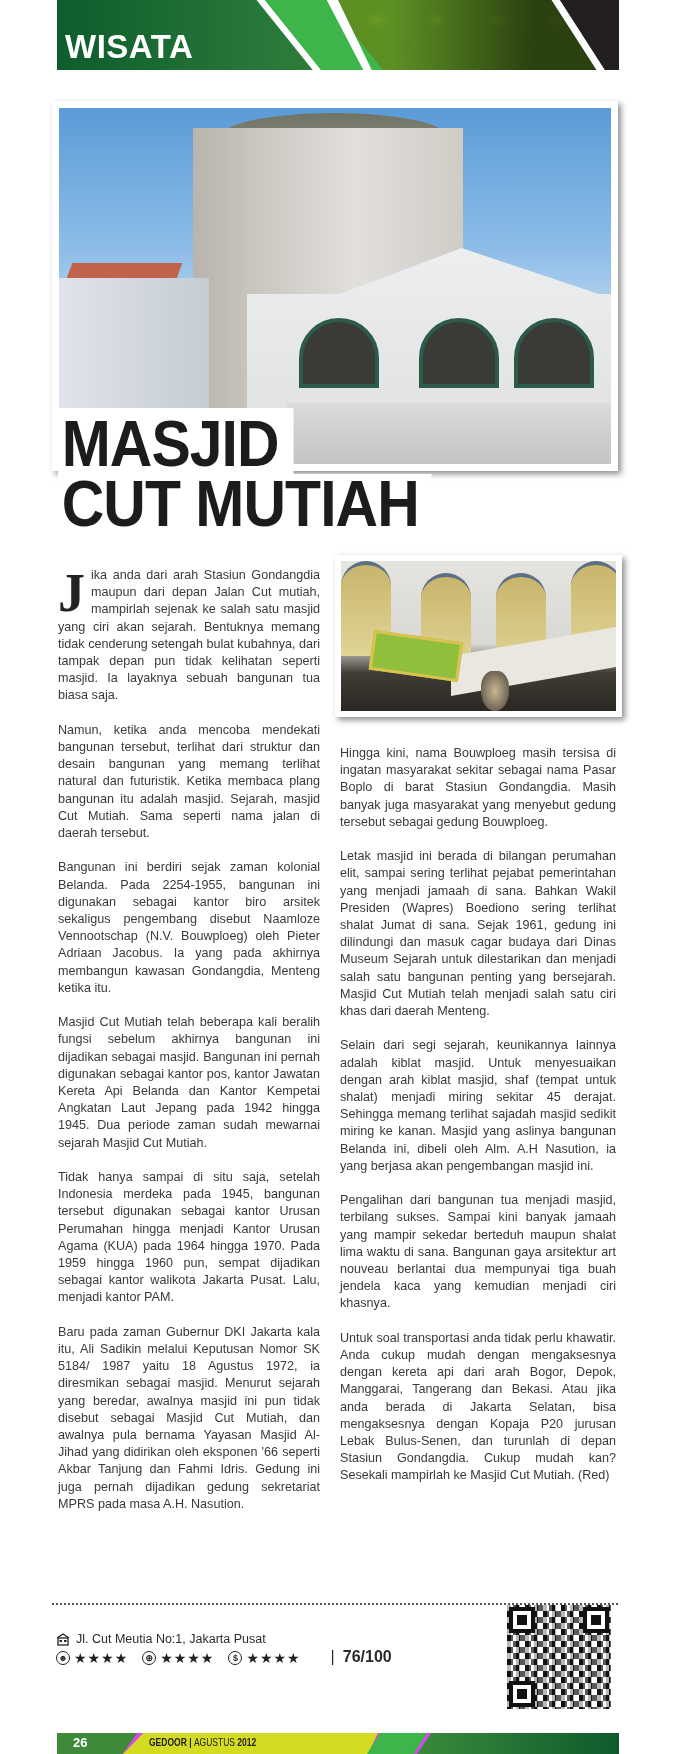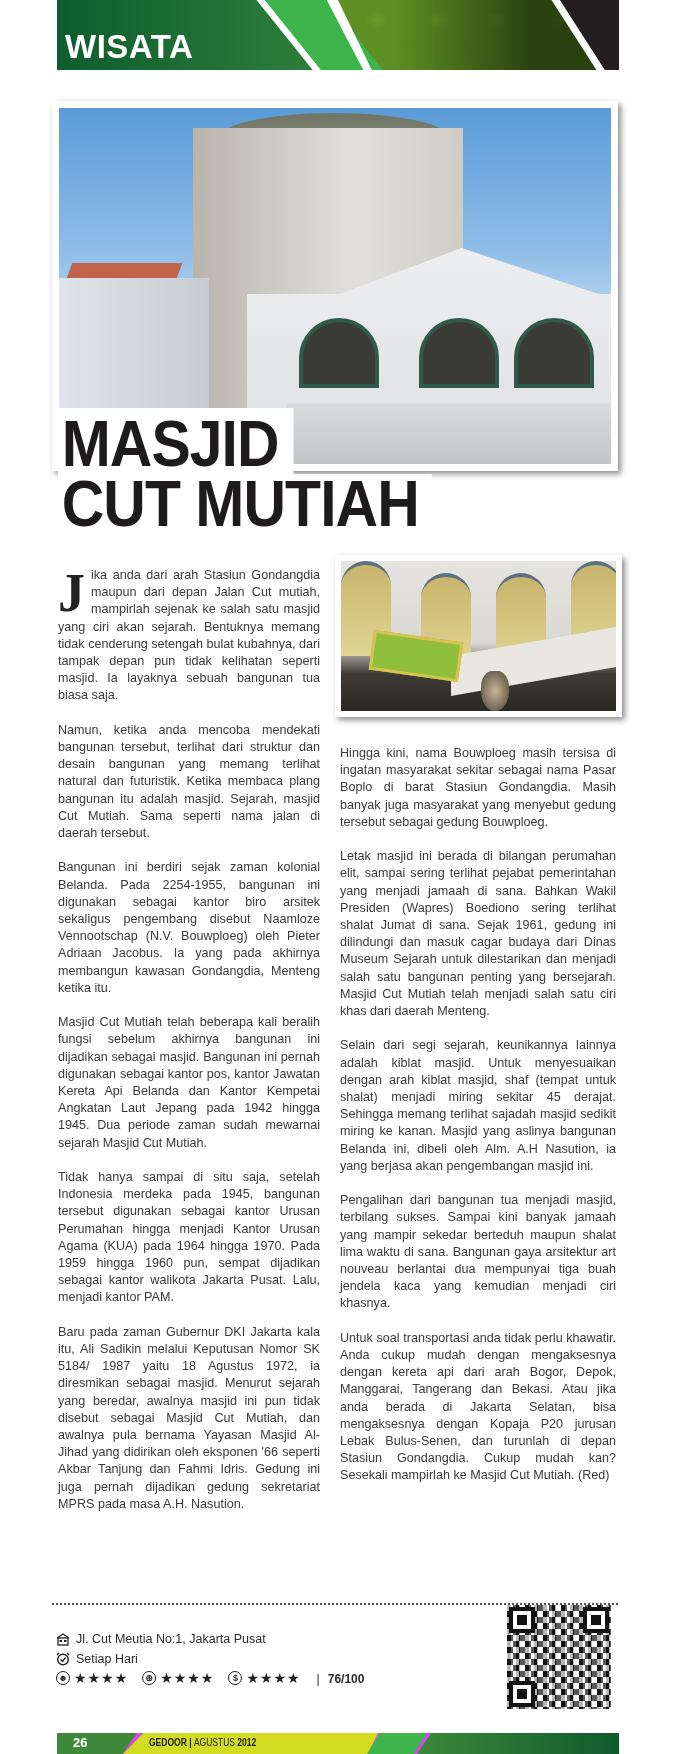--- a/index.html
+++ b/index.html
@@ -100,21 +100,21 @@
 
   
   .dotline { position: absolute; left: 52px; top: 1603px; width: 566px; border-top: 2px dotted #555; }
   .info { position: absolute; left: 56px; top: 1626px; font-size: 12.5px; color: #2a2a2a; font-family: "Liberation Sans", sans-serif; }
   .info .row { display: flex; align-items: flex-end; height: 20px; }
   .info .ic { width: 14px; height: 14px; margin-right: 6px; display: inline-flex; align-items: center; justify-content: center; }
   .ratings { display: flex; align-items: center; gap: 14px; }
   .rating { display: flex; align-items: center; }
   .rating .circle { width: 14px; height: 14px; border: 1.8px solid #222; border-radius: 50%; font-size: 9px; font-weight: bold; display: inline-flex; align-items: center; justify-content: center; margin-right: 4px; }
   .stars { font-size: 14px; letter-spacing: 1px; color: #222; }
-  .score { font-weight: bold; font-size: 12px; margin-left: 2px; }
+  .score { font-weight: bold; font-size: 16px; margin-left: 16px; }
   .score .bar { font-weight: normal; margin-right: 8px; }
 
   .qr {
     position: absolute; left: 507px; top: 1605px; width: 104px; height: 104px;
     background:
       repeating-linear-gradient(90deg, #111 0 4px, transparent 4px 9px),
       repeating-linear-gradient(0deg, #fff 0 3px, transparent 3px 7px);
     background-color: #fff;
   }
   .qr::before { content:""; position:absolute; inset: 0;
@@ -205,30 +205,20 @@
     <span class="ic">
       <svg width="14" height="13" viewBox="0 0 14 13">
           <path d="M1 5 L7 1 L13 5" fill="none" stroke="#222" stroke-width="1.4"></path>
           <rect x="2" y="5" width="10" height="7" fill="none" stroke="#222" stroke-width="1.3"></rect>
           <rect x="3.5" y="7" width="2.5" height="2" fill="#222"></rect>
           <rect x="8" y="7" width="2.5" height="2" fill="#222"></rect>
         </svg>
     </span>
     <span>Jl. Cut Meutia No:1, Jakarta Pusat</span>
   </div>
-  <div class="row">
-    <span class="ic">
-      <svg width="14" height="14" viewBox="0 0 14 14">
-          <circle cx="7" cy="7.5" r="5.3" fill="none" stroke="#222" stroke-width="1.4"></circle>
-          <path d="M4.5 7.5 L6.5 9.5 L9.5 5.5" fill="none" stroke="#222" stroke-width="1.3"></path>
-          <path d="M1 3 L3 1 M13 3 L11 1" stroke="#222" stroke-width="1.4"></path>
-        </svg>
-    </span>
-    <span>Setiap Hari</span>
-  </div>
   <div class="row ratings">
     <div class="rating">
       <span class="circle">☻</span>
       <span class="stars">★★★★</span>
     </div>
     <div class="rating">
       <span class="circle">⊕</span>
       <span class="stars">★★★★</span>
     </div>
     <div class="rating">

